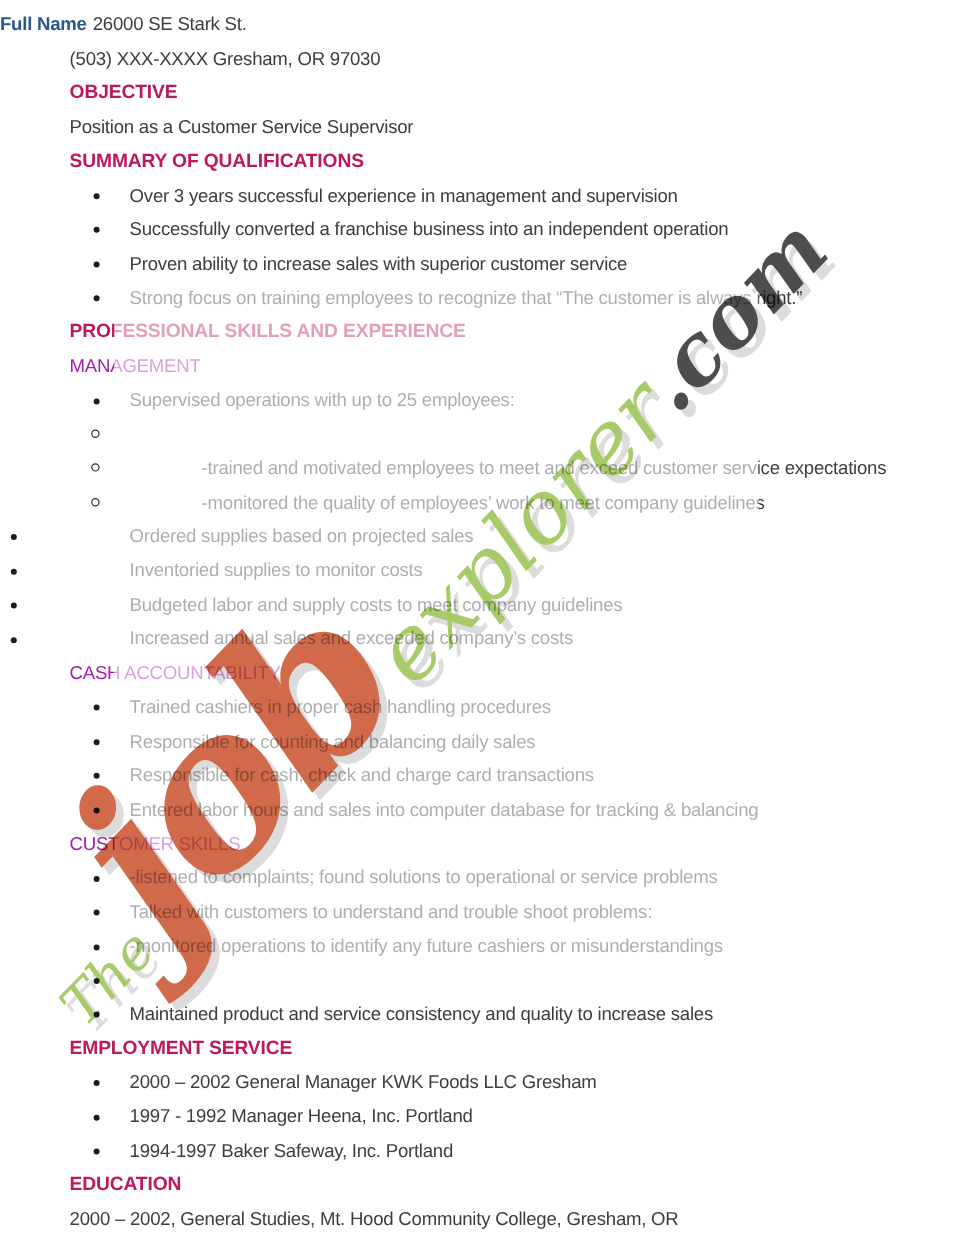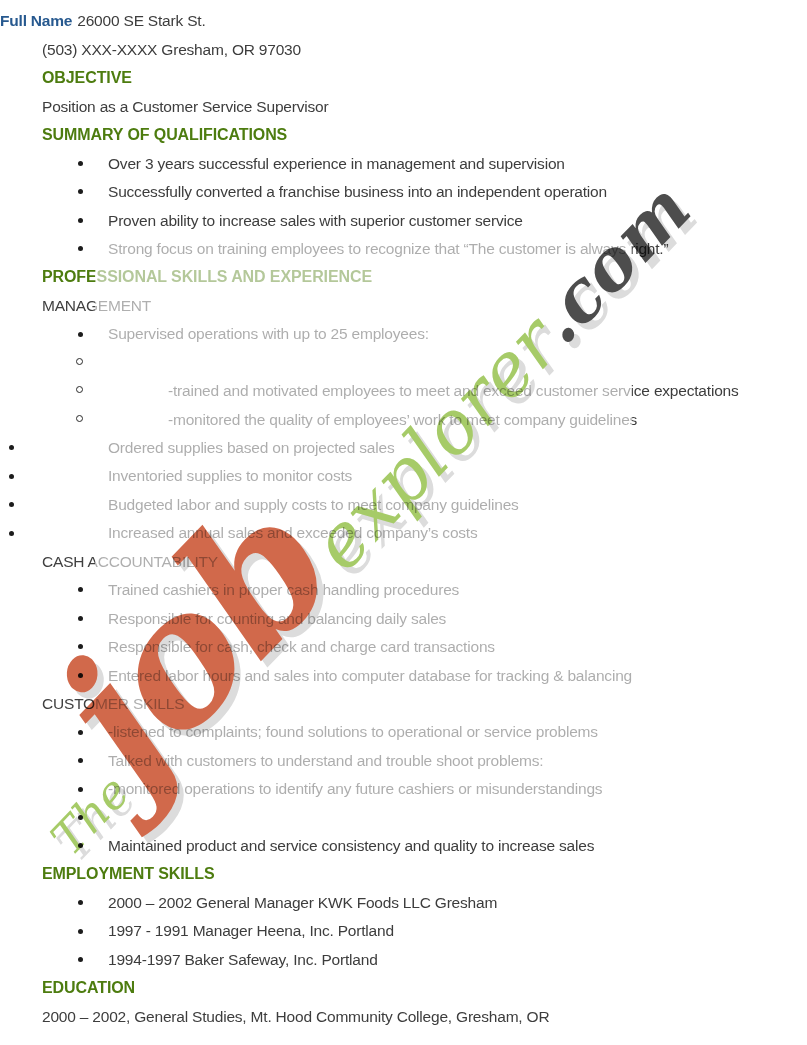--- a/index.html
+++ b/index.html
@@ -5,23 +5,23 @@
   html,body{margin:0;padding:0;}
   body{
     width:807px;height:1045px;background:#ffffff;overflow:hidden;
     font-family:"Liberation Sans",sans-serif;
   }
   .page{position:relative;width:805px;height:1045px;padding-top:7px;box-sizing:border-box;}
   .row{position:relative;height:28.45px;display:flex;align-items:center;}
   .txt{
     font-size:15.5px;letter-spacing:-0.2px;color:#3d3d3d;white-space:nowrap;line-height:1;
   }
-  .plain .txt, .heading .txt, .subhead .txt{margin-left:42px;}
-  .heading .txt{color:#4d7c0f;font-weight:bold;font-size:16px;letter-spacing:-0.1px;}
-  .subhead .txt{color:#404040;}
+  .plain .txt, .heading .txt, .subhead .txt{margin-left:58px;}
+  .heading .txt{color:#be185d;font-weight:bold;font-size:16px;letter-spacing:-0.1px;}
+  .subhead .txt{color:#a21caf;}
   .contact-label{color:#27598f;font-weight:bold;margin-right:5px;}
   .b1 .txt, .b0 .txt{margin-left:108px;}
   .b2 .txt{margin-left:168px;}
   .marker-dot{
     position:absolute;width:5px;height:5px;border-radius:50%;background:#1c1c1c;
     top:calc(50% - 2.5px);left:78px;
   }
   .b0 .marker-dot{left:9px;}
   .marker-ring{
     position:absolute;width:7px;height:7px;border-radius:50%;
@@ -168,30 +168,30 @@
     </div>
   <div class="row b1">
       <span class="marker-dot"></span>
     </div>
   <div class="row b1">
       <span class="marker-dot"></span>
       <span class="txt">Maintained product and service consistency and quality to increase sales</span>
     </div>
 
   <div class="row heading">
-      <span class="txt">EMPLOYMENT SKILLS</span>
+      <span class="txt">EMPLOYMENT SERVICE</span>
     </div>
 
   <div class="row b1">
       <span class="marker-dot"></span>
       <span class="txt">2000 – 2002 General Manager KWK Foods LLC Gresham</span>
     </div>
   <div class="row b1">
       <span class="marker-dot"></span>
-      <span class="txt">1997 - 1991 Manager Heena, Inc. Portland</span>
+      <span class="txt">1997 - 1992 Manager Heena, Inc. Portland</span>
     </div>
   <div class="row b1">
       <span class="marker-dot"></span>
       <span class="txt">1994-1997 Baker Safeway, Inc. Portland</span>
     </div>
 
   <div class="row heading">
       <span class="txt">EDUCATION</span>
     </div>
 

